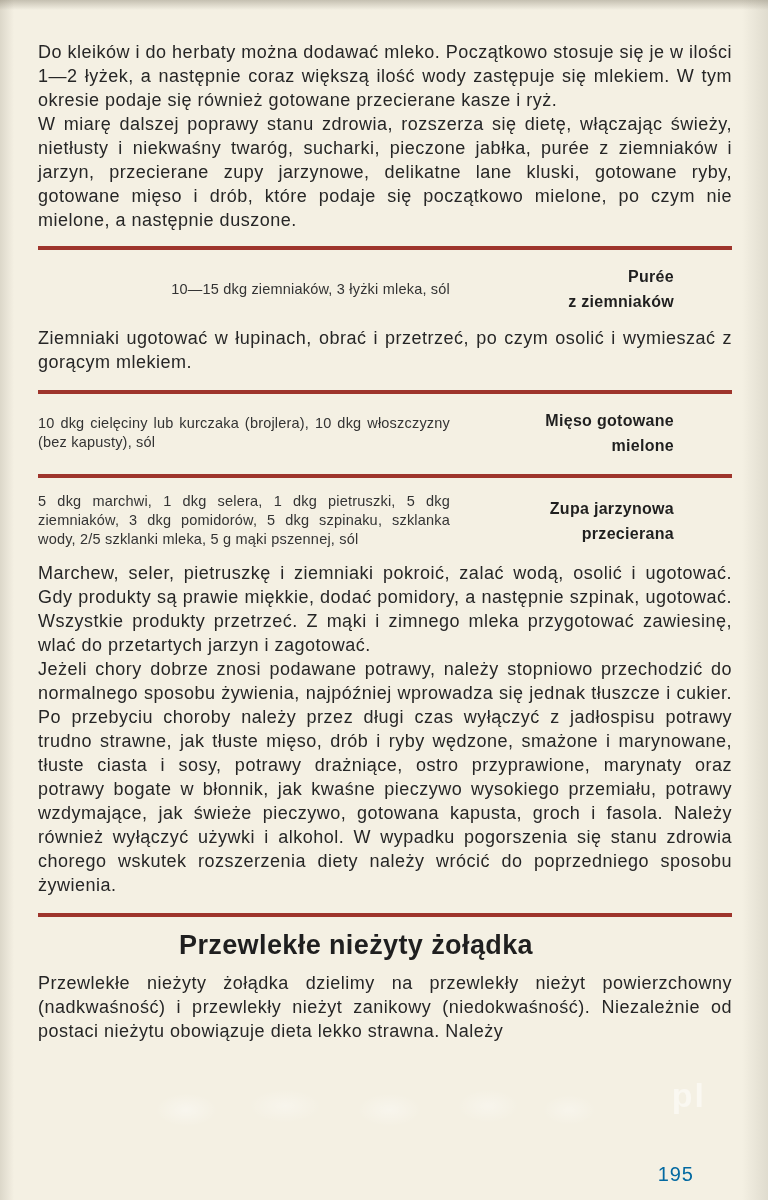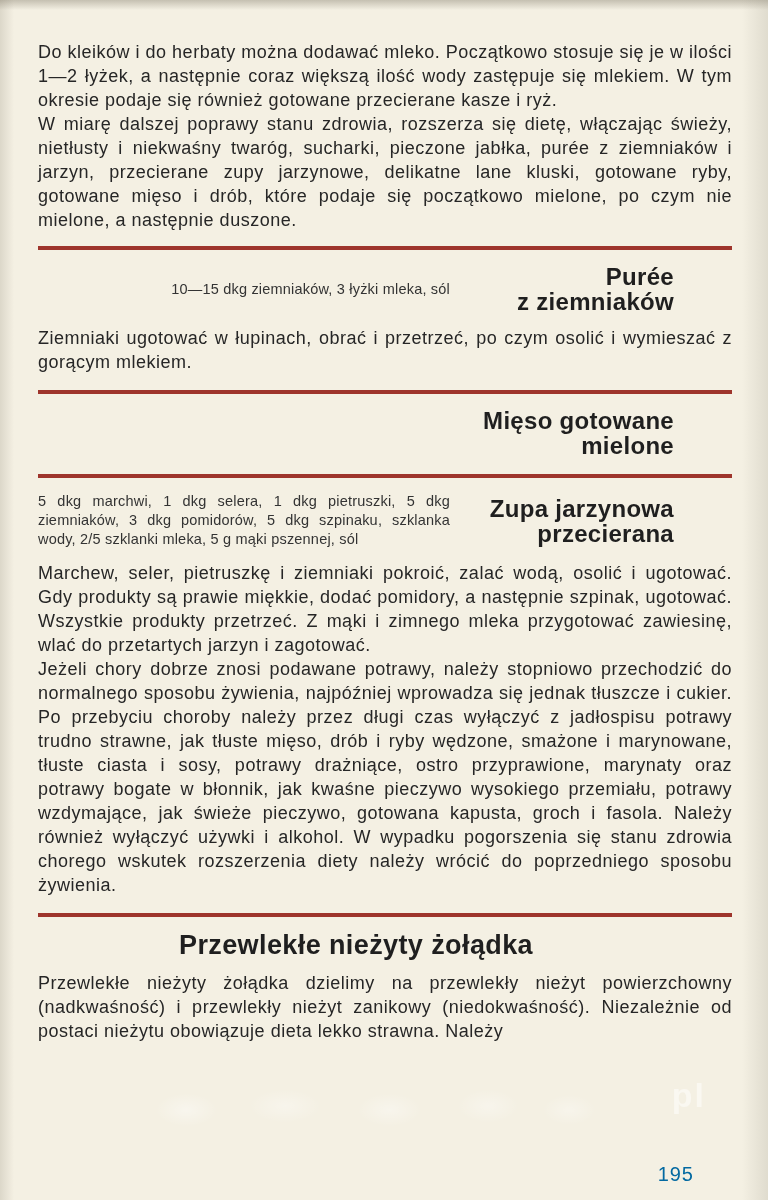--- a/index.html
+++ b/index.html
@@ -44,21 +44,21 @@
     display:flex; align-items:center; margin-top:14px;
   }
   .ingredients {
     width:412px; flex:0 0 412px;
     font-size:14.5px; line-height:19px; letter-spacing:0.2px;
     text-align:justify; color:#333;
   }
   .ingredients.align-right { text-align:right; }
   .recipe-title {
     flex:1; text-align:right; padding-right:58px; padding-left:10px;
-    font-size:24px; line-height:25px; font-weight:bold;
+    font-size:16px; line-height:25px; font-weight:bold;
     letter-spacing:0.3px; color:#1f1f1f;
   }
   .recipe-body { margin-top:12px; }
   .mt-rule { margin-top:16px; }
   .section-heading {
     margin-top:12px;
     text-align:center; padding-right:58px;
     font-size:27px; line-height:32px; font-weight:bold;
     letter-spacing:0.4px; color:#1f1f1f;
   }
@@ -111,20 +111,21 @@
           <span>z ziemniaków</span>
         </h2>
       </div>
       <p class="body-par recipe-body">Ziemniaki ugotować w łupinach, obrać i przetrzeć, po czym osolić i wymieszać z gorącym mlekiem.</p>
     </section>
 
     <hr class="rule mt-rule">
 
     <section>
       <div class="recipe-head">
+        <div class="ingredients">10 dkg cielęciny lub kurczaka (brojlera), 10 dkg włoszczyzny (bez kapusty), sól</div>
         <h2 class="recipe-title">
           <span>Mięso gotowane</span><br>
           <span>mielone</span>
         </h2>
       </div>
     </section>
 
     <hr class="rule mt-rule">
 
     <section>

